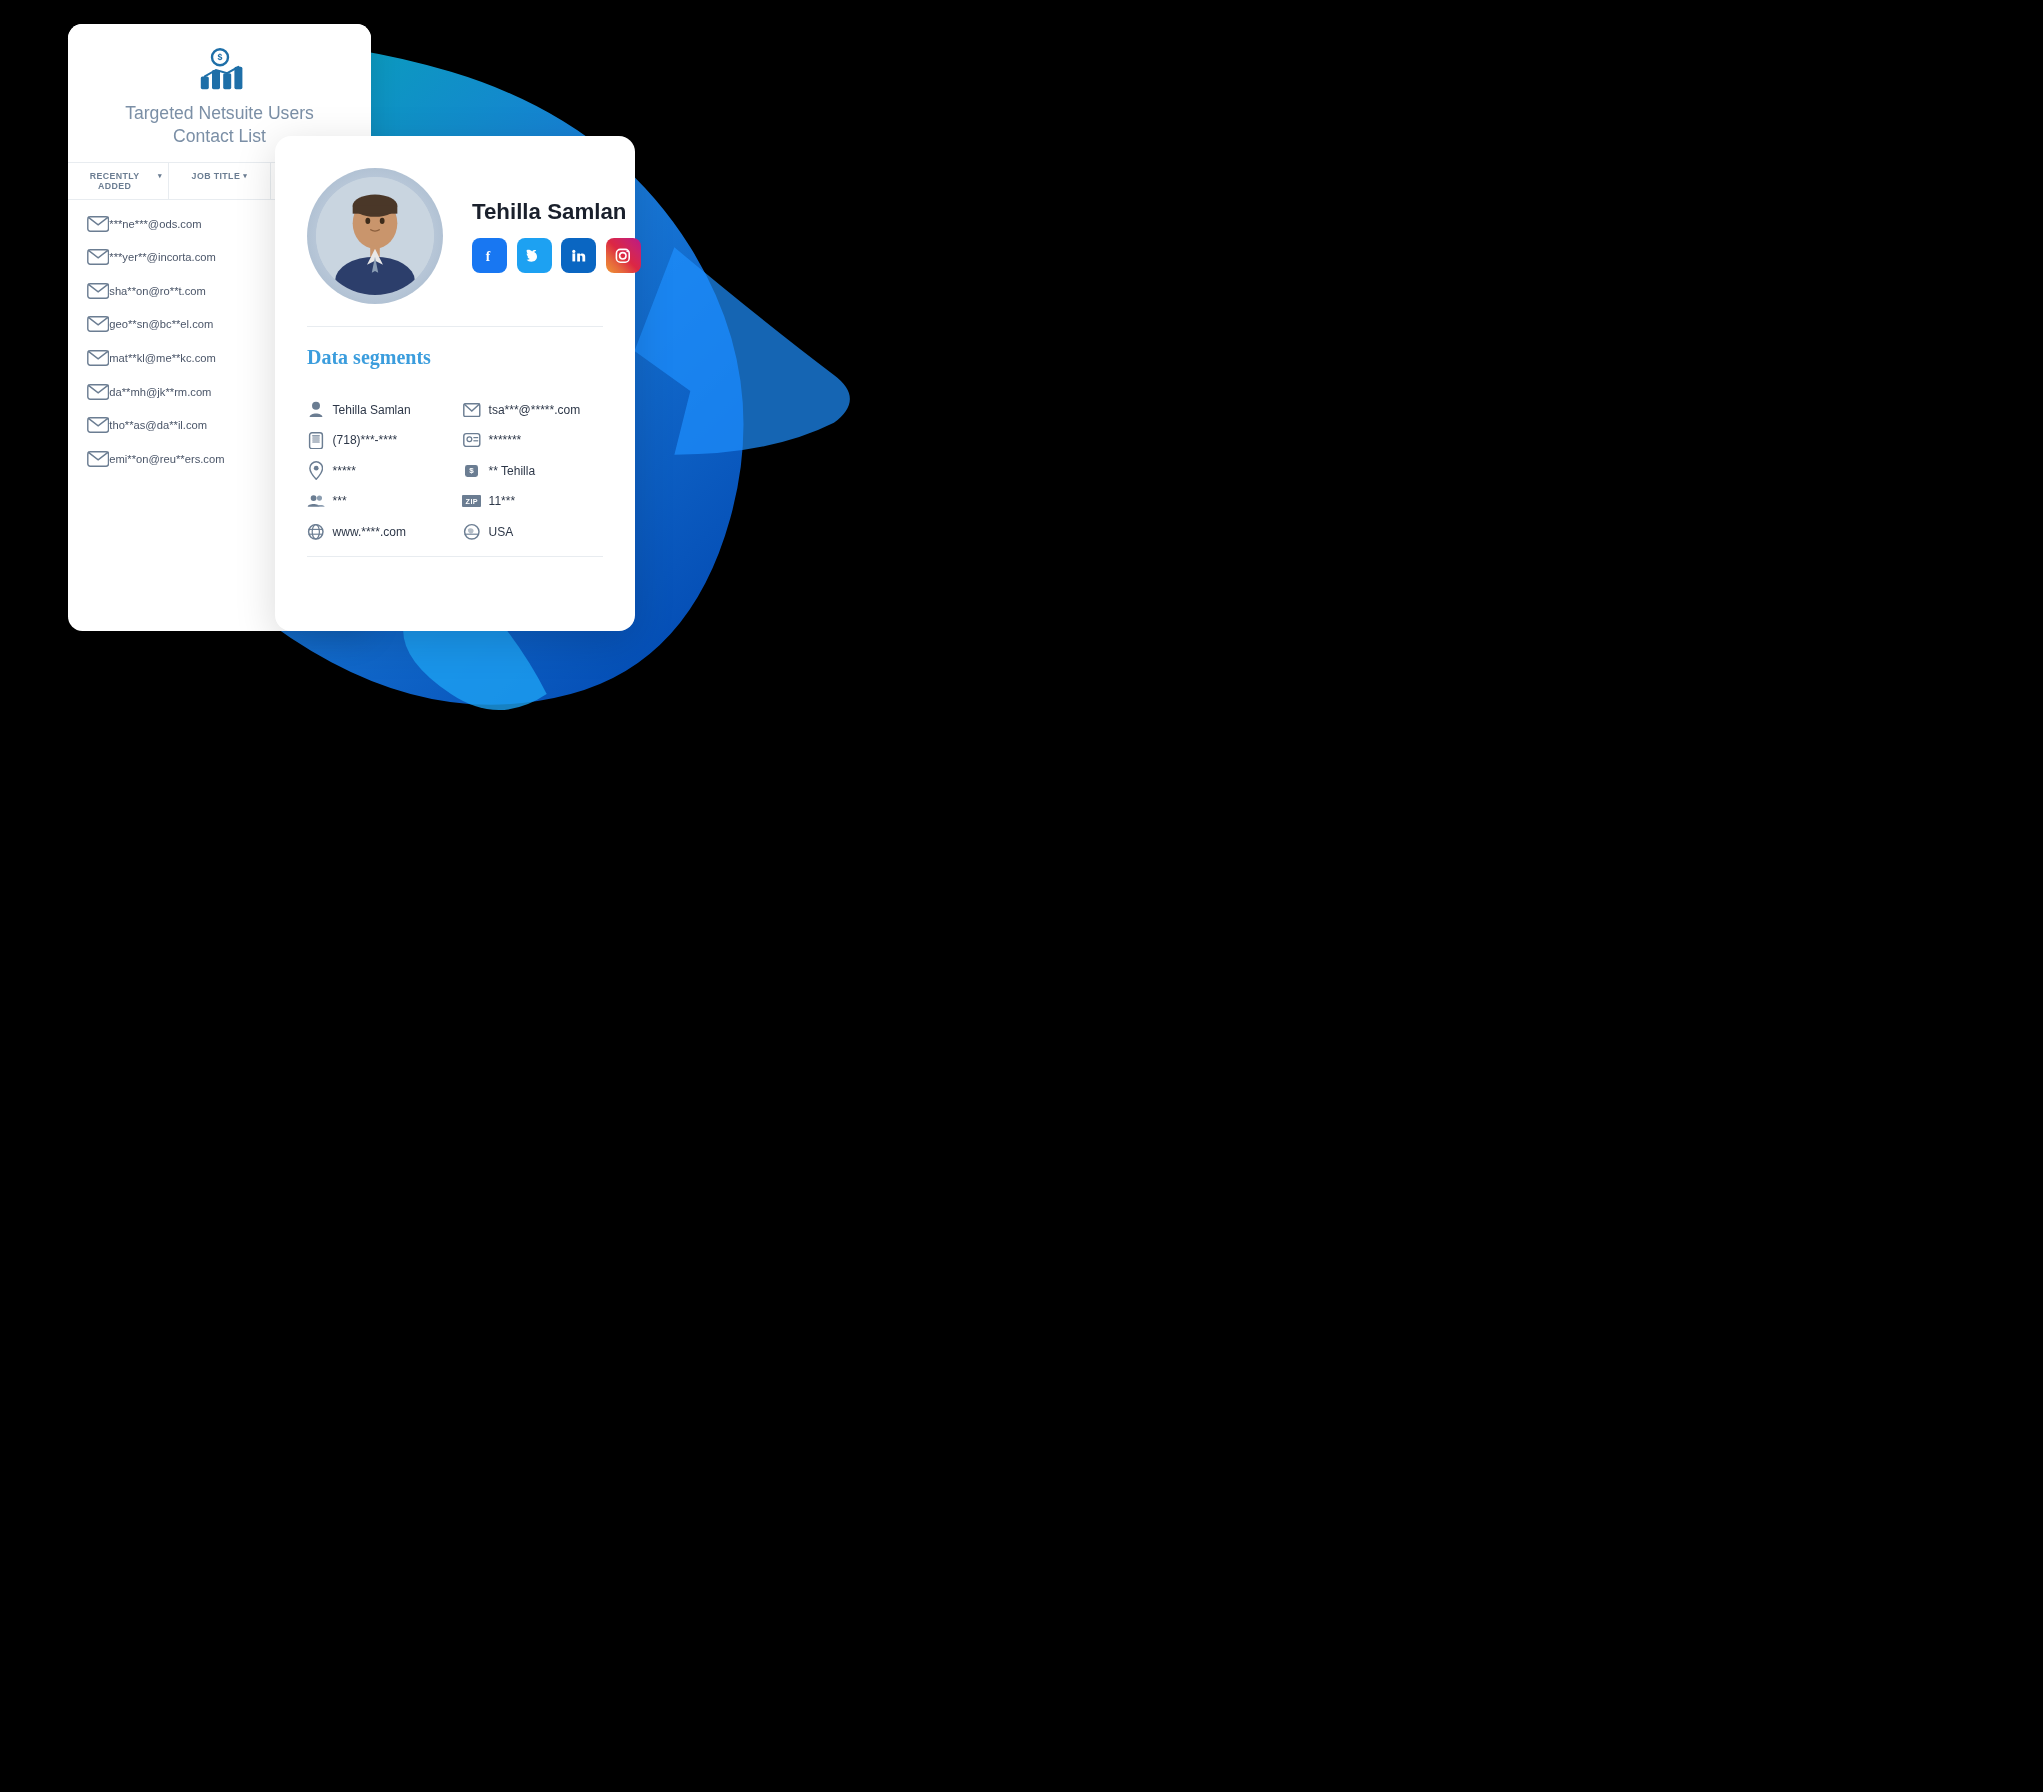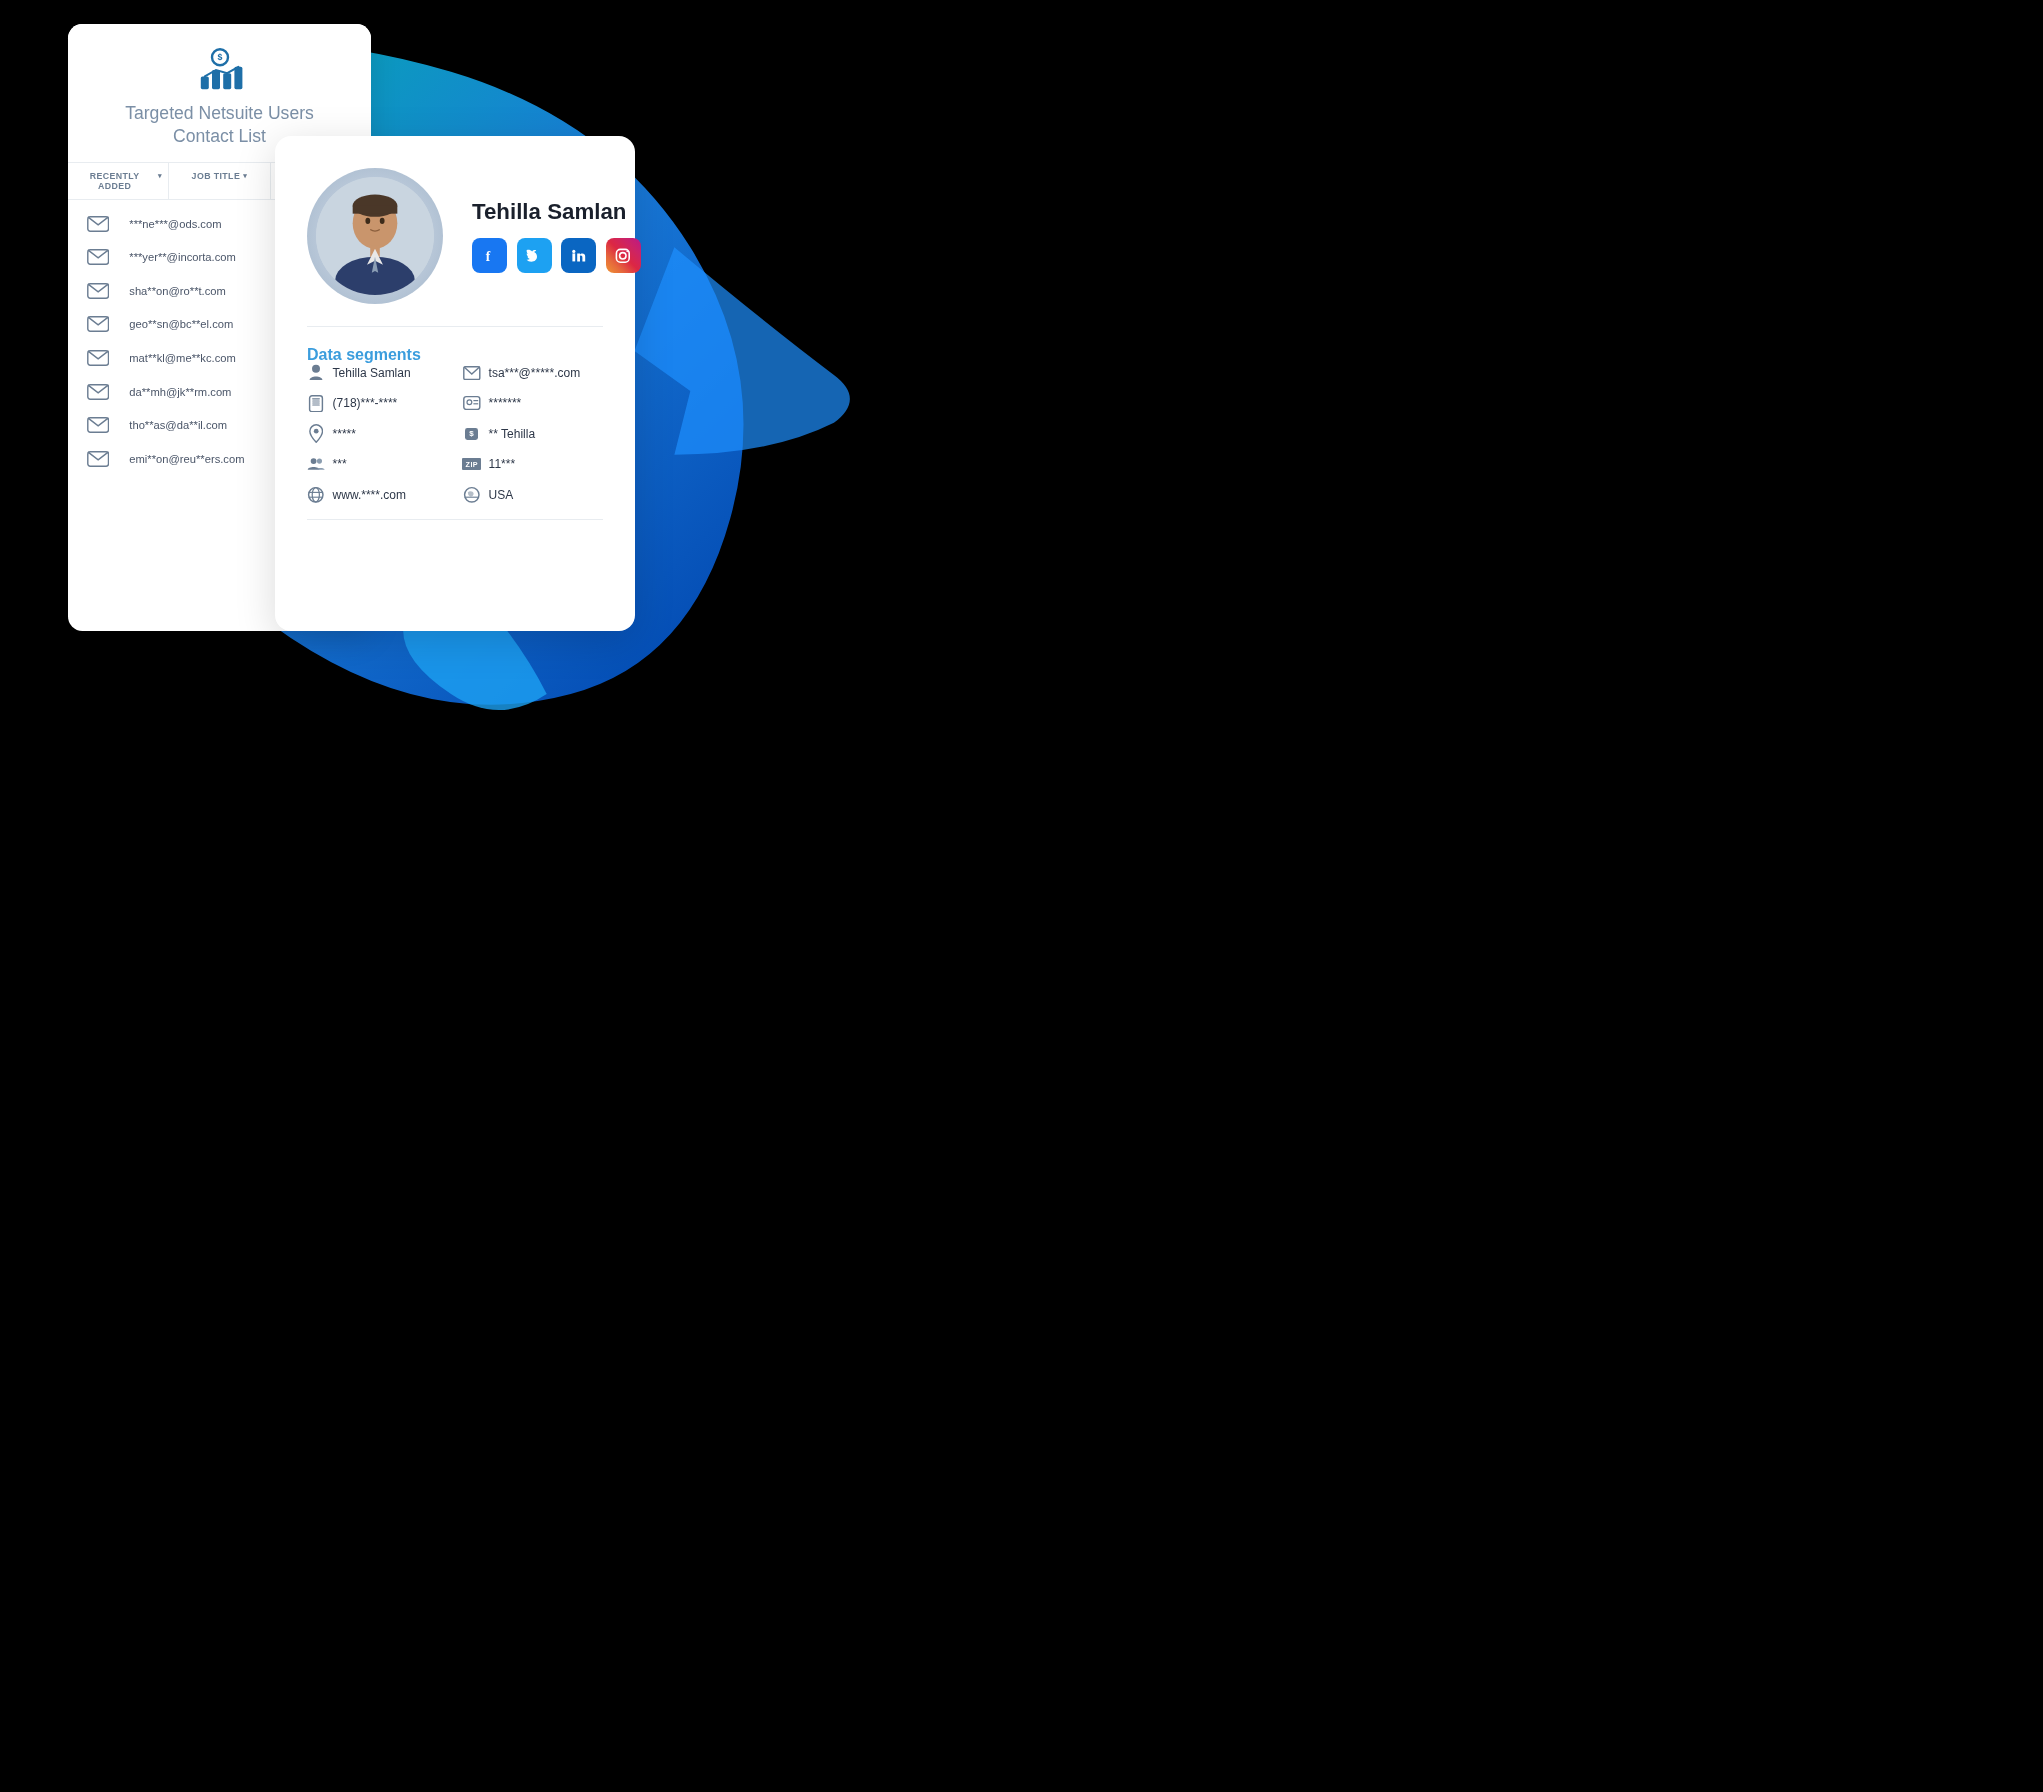--- a/index.html
+++ b/index.html
@@ -96,21 +96,21 @@
 
     
     .email-list {
       padding: 6.4px 0;
     }
 
     .email-row {
       display: flex;
       align-items: center;
       padding: 8.8px 19px;
-      gap: 20px;
+      gap: 0;
     }
 
     .email-icon {
       width: 22.3px;
       height: 16px;
       flex-shrink: 0;
     }
 
     .email-text {
       font-size: 11.2px;
@@ -190,24 +190,25 @@
       font-weight: 700;
     }
 
     .si-facebook { background: #1877f2; }
     .si-twitter { background: #1da1f2; }
     .si-linkedin { background: #0a66c2; }
     .si-instagram { background: linear-gradient(45deg, #f09433, #e6683c, #dc2743, #cc2366, #bc1888); }
 
     
     .data-segments-title {
-      font-size: 16px;
+      font-size: 20px;
       font-weight: 600;
       color: #3b9ddd;
-      margin: 19px 0 0;
+      margin: 19px 0 32px;
+      font-family: Liberation Serif, serif;
     }
 
     .data-grid {
       display: grid;
       grid-template-columns: 1fr 1fr;
       gap: 12.8px 16px;
     }
 
     .data-item {
       display: flex;

